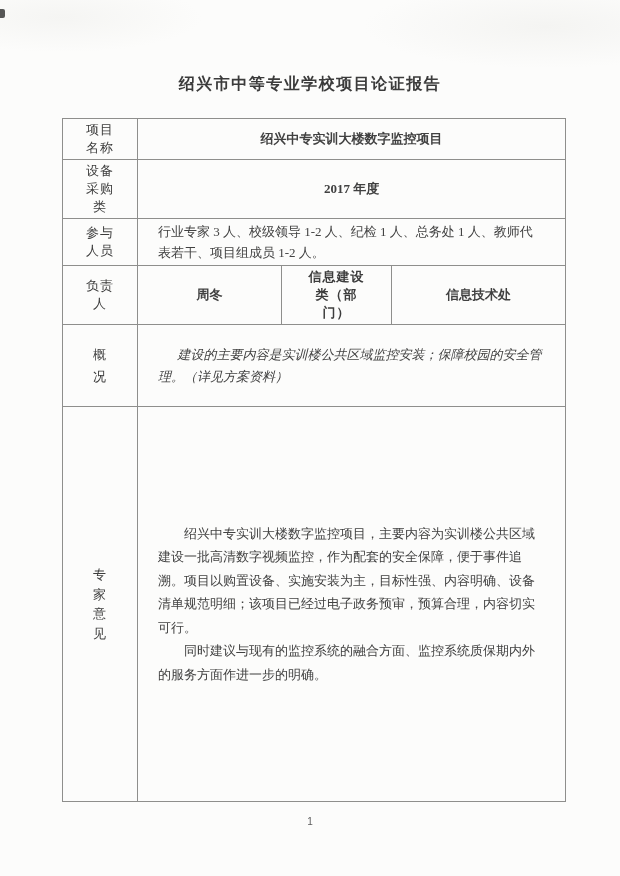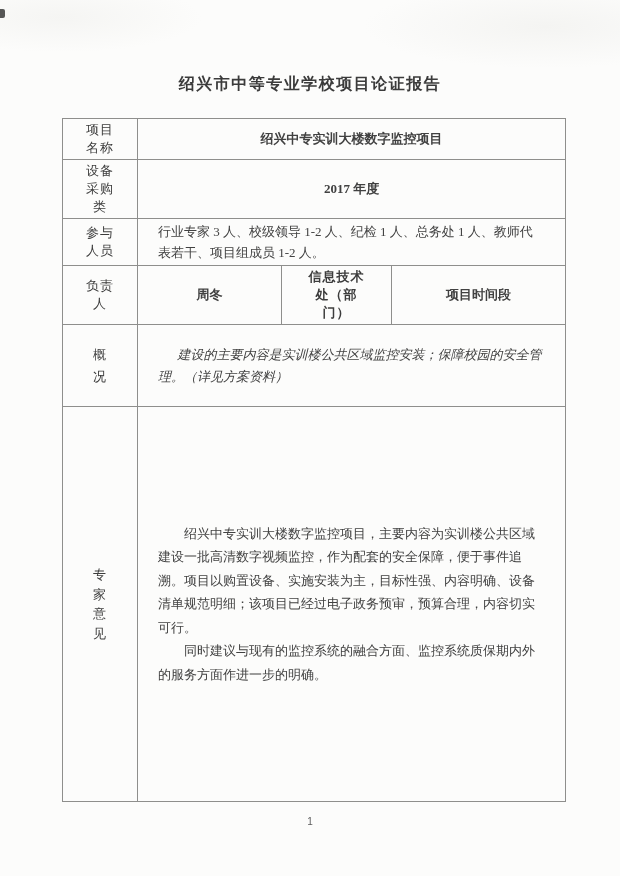--- a/index.html
+++ b/index.html
@@ -130,22 +130,22 @@
         <td class="lab">设备采购类</td>
         <td class="center-val" colspan="3">2017 年度</td>
       </tr>
       <tr class="r4">
         <td class="lab">参与人员</td>
         <td class="part-val" colspan="3">行业专家 3 人、校级领导 1-2 人、纪检 1 人、总务处 1 人、教师代表若干、项目组成员 1-2 人。</td>
       </tr>
       <tr class="r5">
         <td class="lab">负责人</td>
         <td class="center-val">周冬</td>
-        <td class="center-val lab">信息技术处（部门）</td>
-        <td class="center-val">项目时间段</td>
+        <td class="center-val lab">信息建设类（部门）</td>
+        <td class="center-val">信息技术处</td>
       </tr>
       <tr class="r6">
         <td class="lab">
           <div class="vlabel">概况</div>
         </td>
         <td class="overview-val" colspan="3">
           <p>建设的主要内容是实训楼公共区域监控安装；保障校园的安全管理。（详见方案资料）</p>
         </td>
       </tr>
       <tr class="r7">

